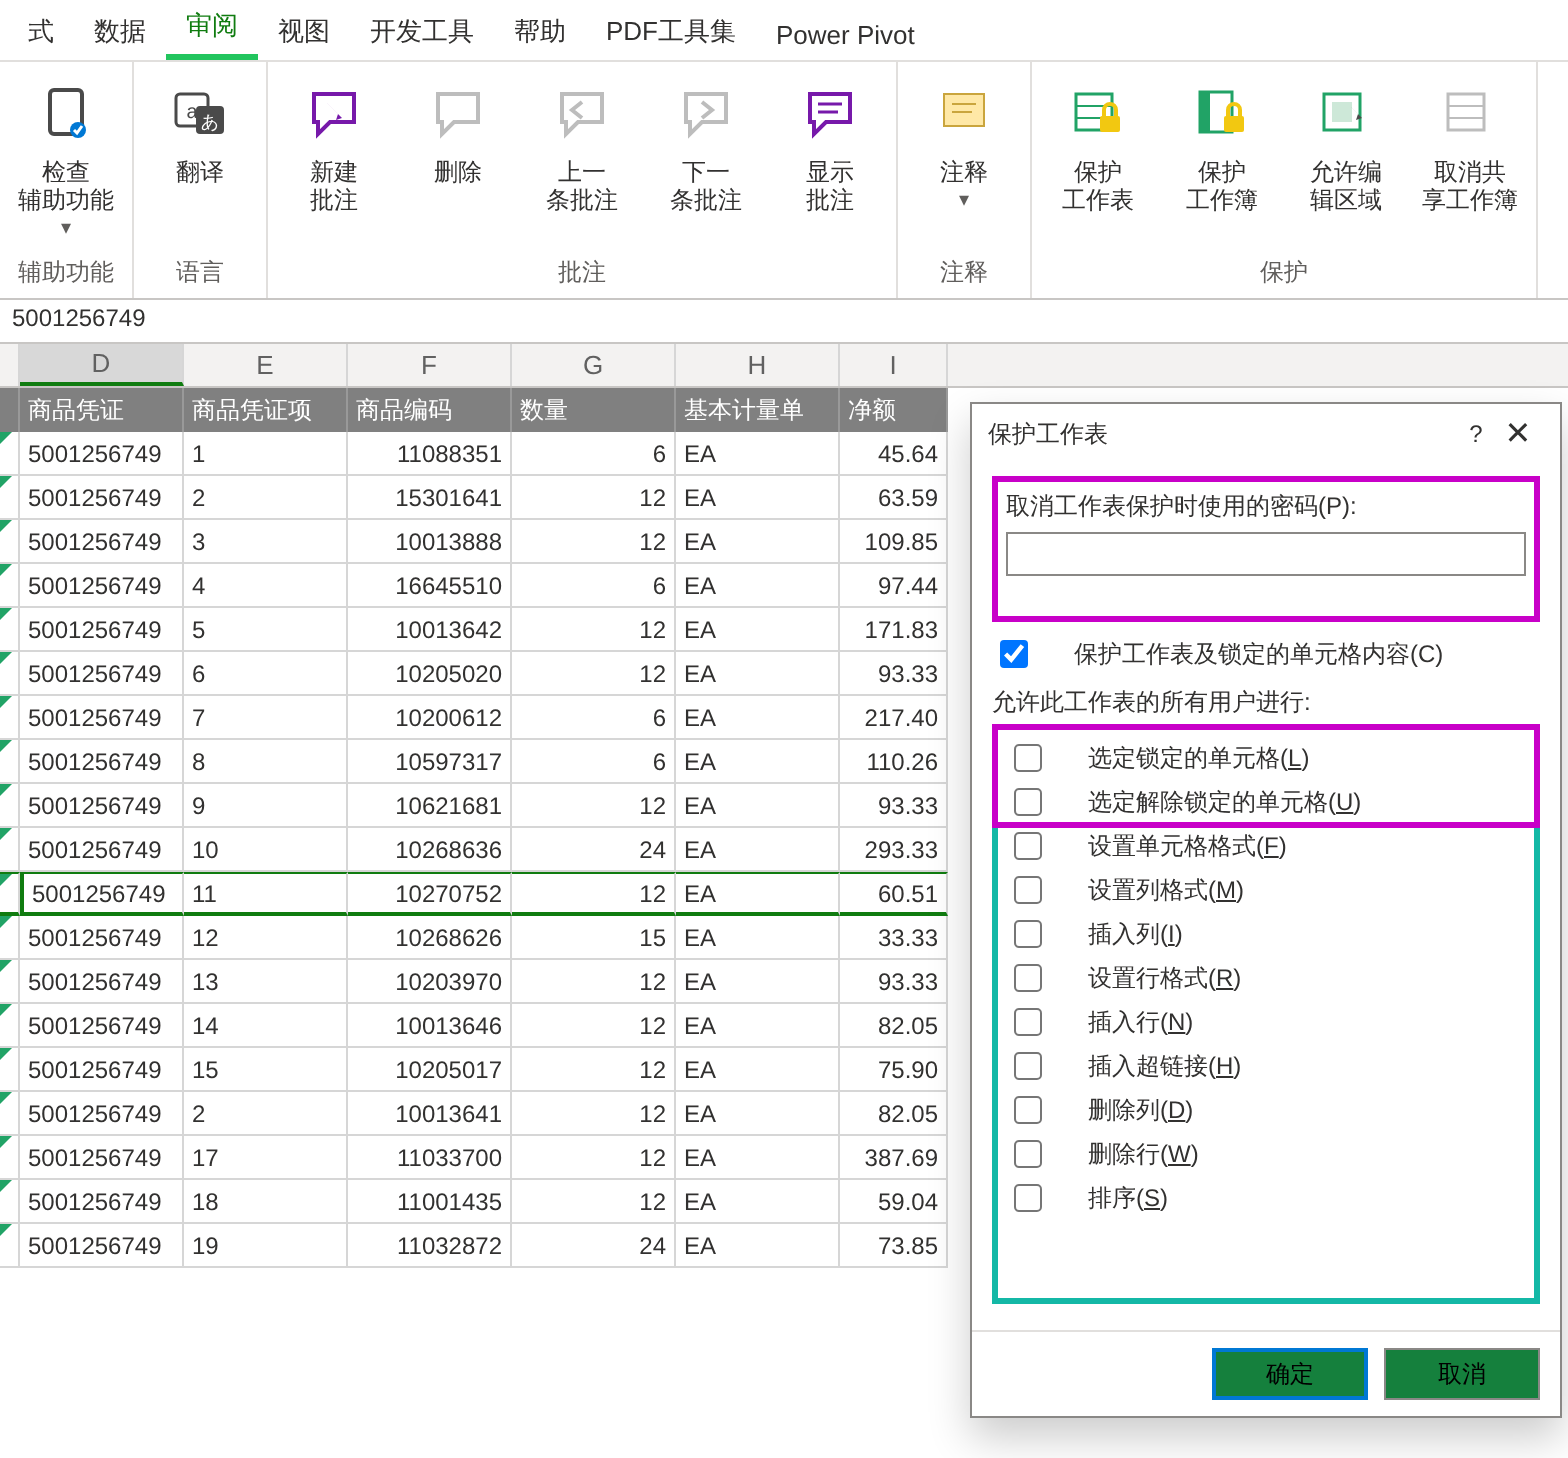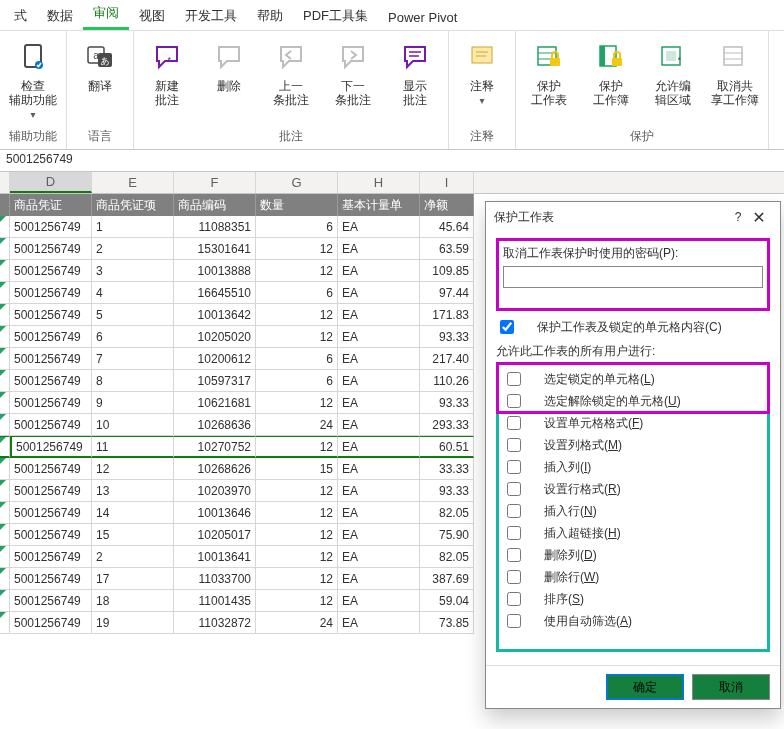--- a/index.html
+++ b/index.html
@@ -452,24 +452,20 @@
             <span>删除列(<span class="u">D</span>)</span>
           </label>
           <label class="chk">
             <input type="checkbox" style="">
             <span>删除行(<span class="u">W</span>)</span>
           </label>
           <label class="chk">
             <input type="checkbox" style="">
             <span>排序(<span class="u">S</span>)</span>
           </label>
-          <label class="chk">
-            <input type="checkbox" style="">
-            <span>使用自动筛选(<span class="u">A</span>)</span>
-          </label>
         </div>
     </div>
   </div>
   <div class="dlg-btns">
     <button class="dlg-btn primary">确定</button>
     <button class="dlg-btn">取消</button>
   </div>
 </div>
 
 </body></html>

